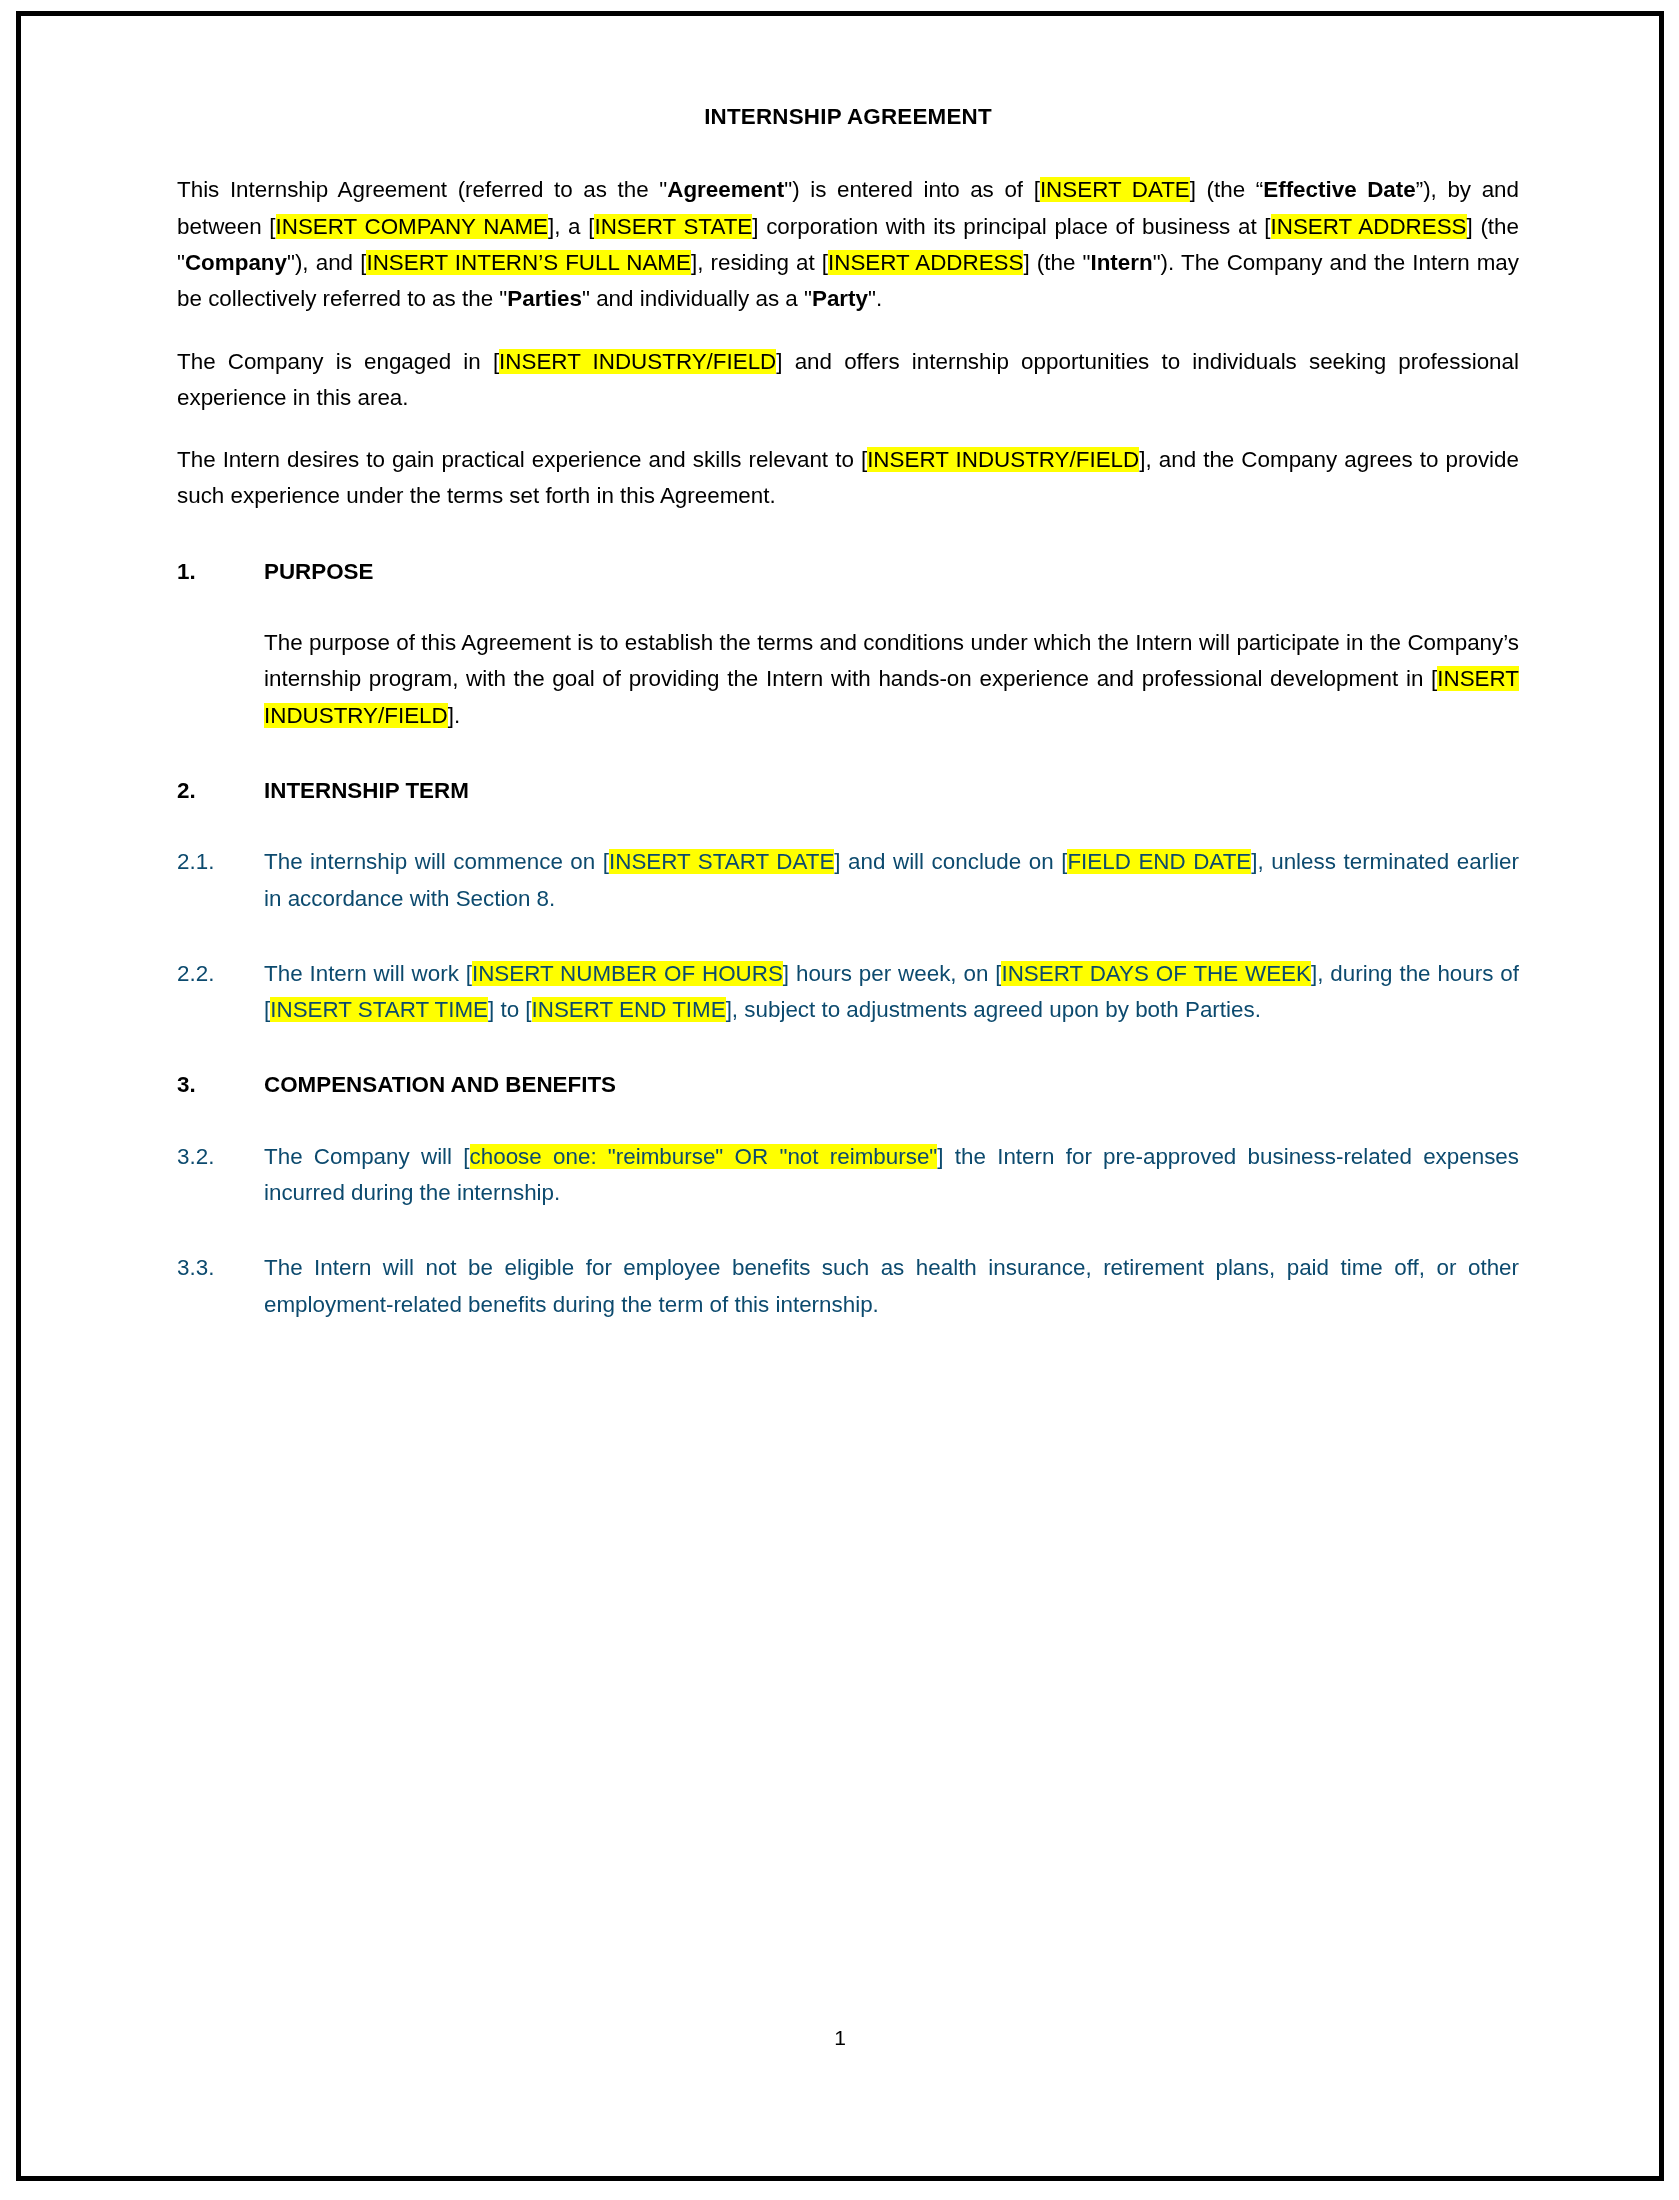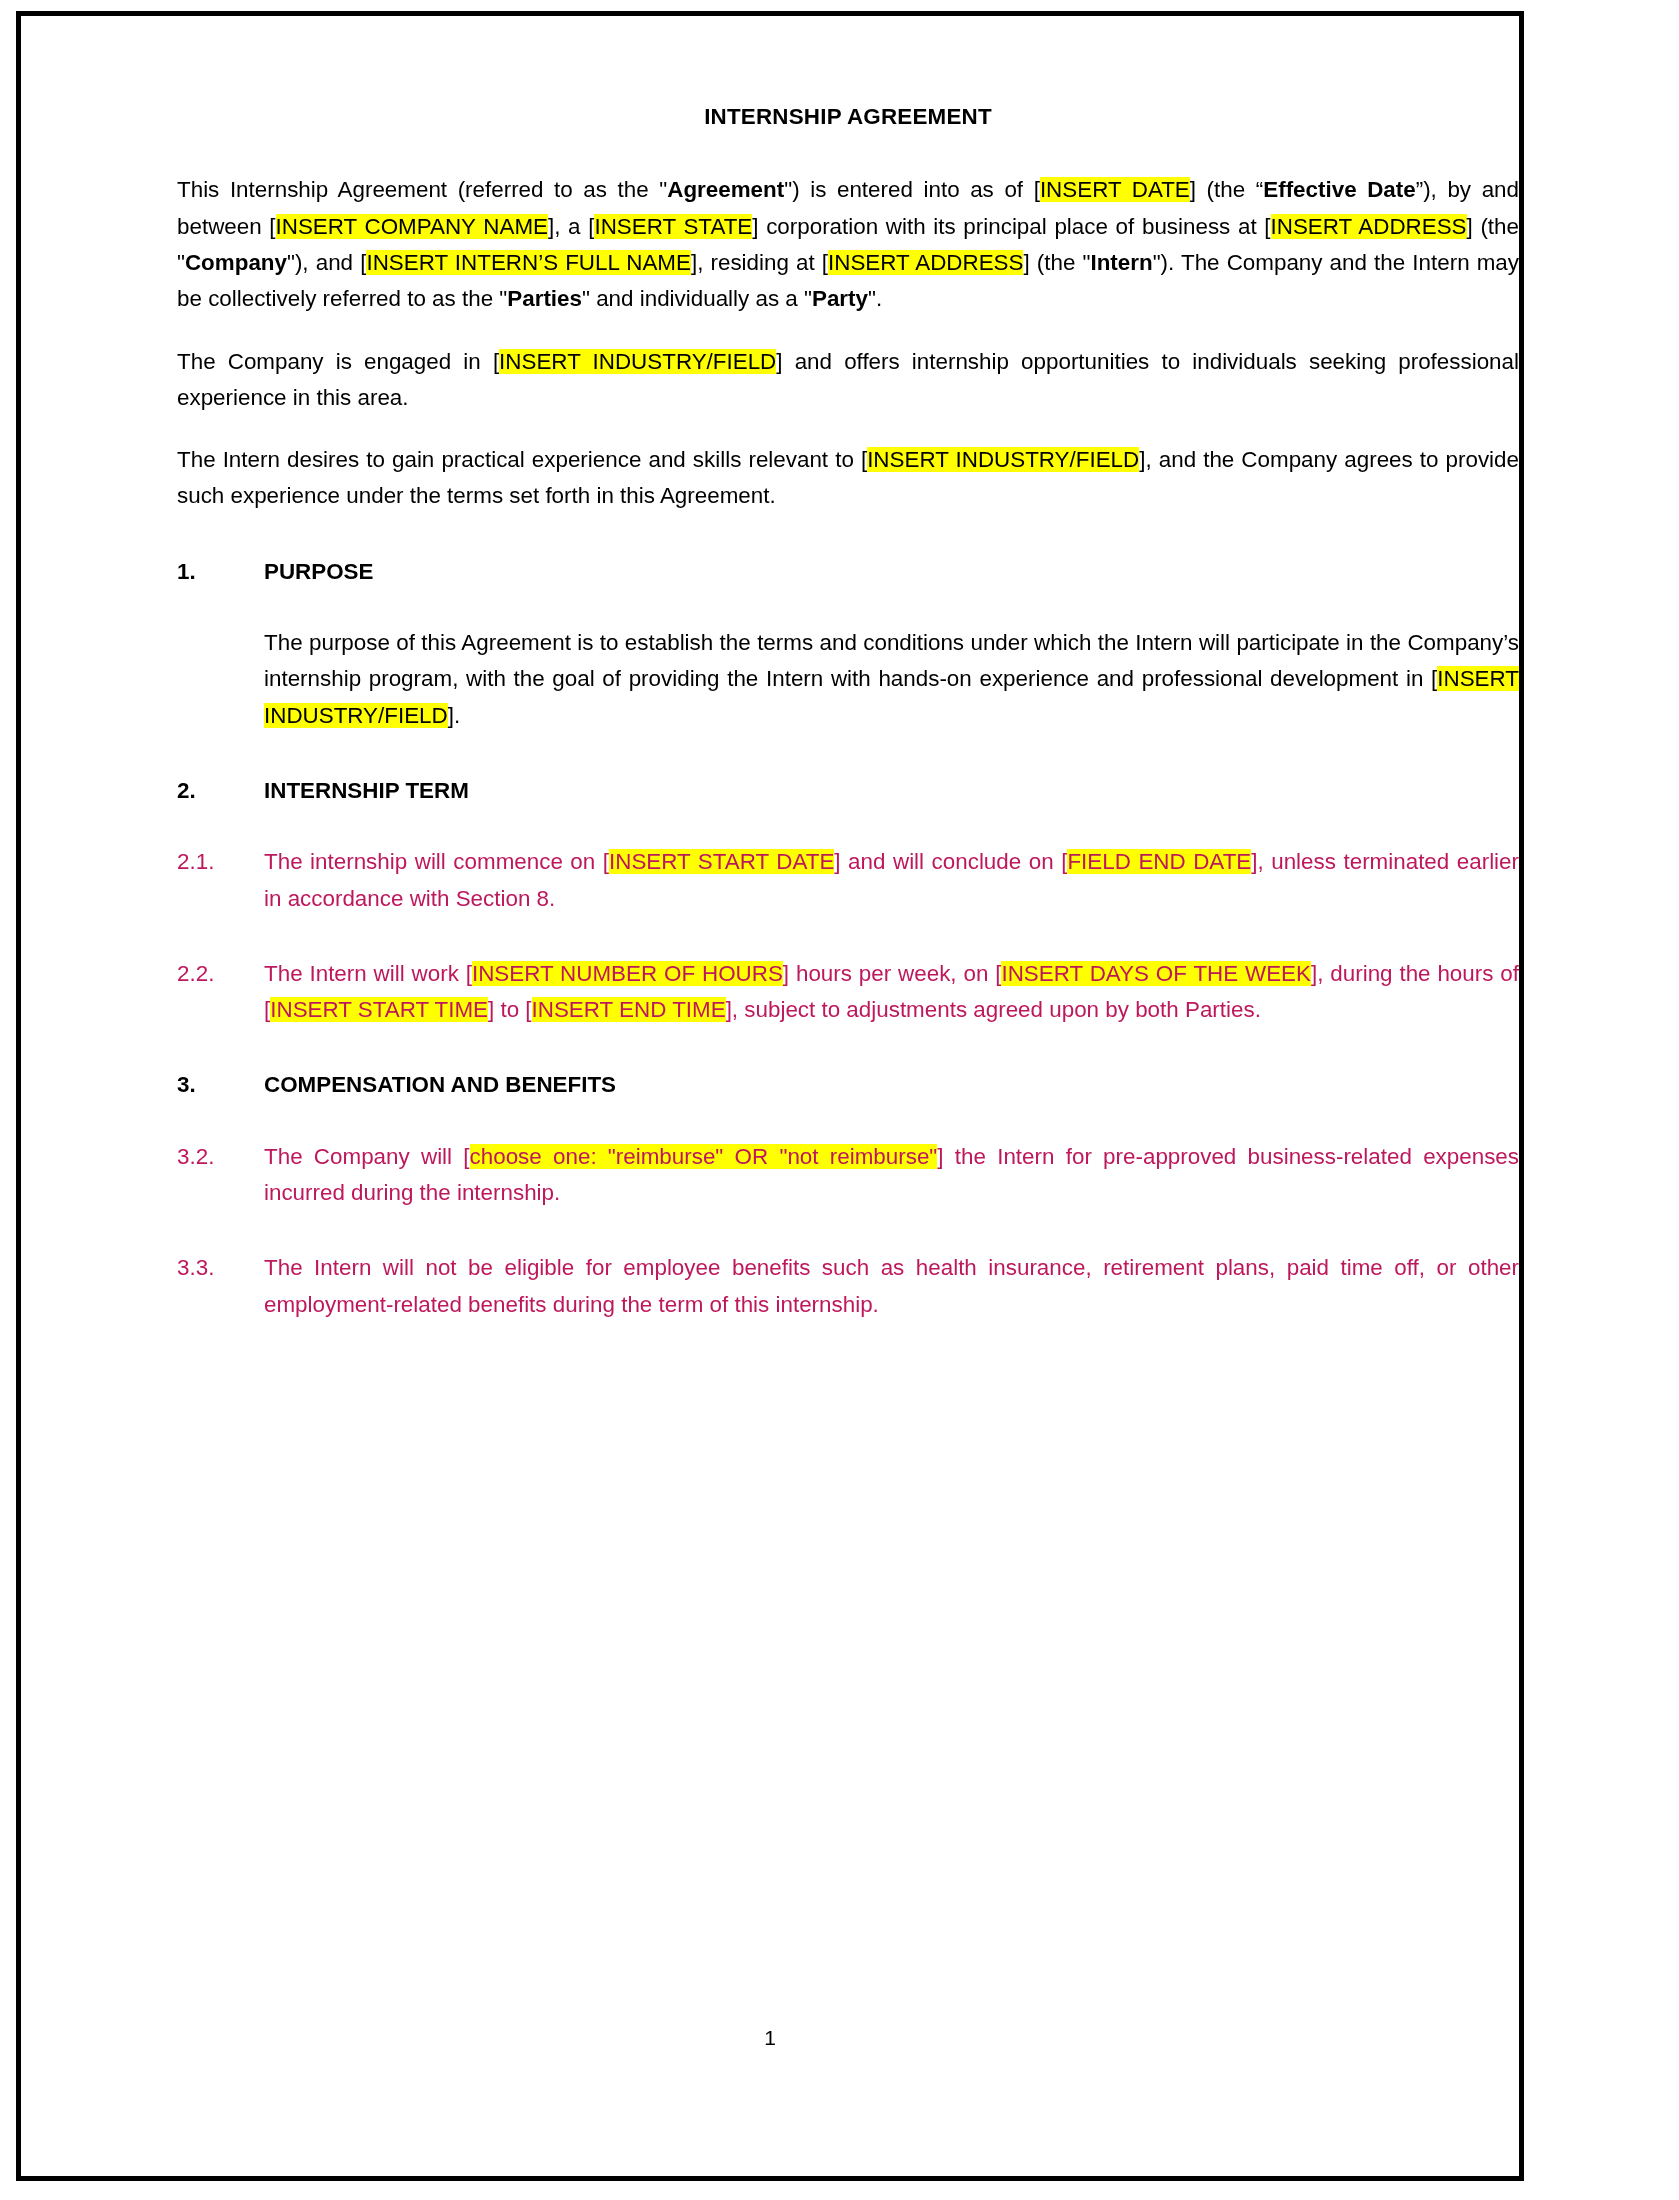--- a/index.html
+++ b/index.html
@@ -12,21 +12,21 @@
     height: 2201px;
     font-family: "Liberation Sans", sans-serif;
     -webkit-font-smoothing: antialiased;
   }
 
   
   .page-frame {
     position: absolute;
     left: 16px;
     top: 10.5px;
-    width: 1508px;
+    width: 1648px;
     height: 2170px;
     border: 5.3px solid #000000;
     background: #ffffff;
     box-sizing: border-box;
     overflow: hidden;
   }
 
   .page-body {
     position: absolute;
     left: 156px;            
@@ -84,21 +84,21 @@
     text-align: justify;
     color: #000;
   }
 
   
   .clause {
     display: flex;
     margin: 0 0 39px 0;
     font-size: 22.4px;
     line-height: 1.62;
-    color: #be185d;
+    color: #0c4a6e;
   }
   .clause .num { width: 87px; flex: 0 0 87px; }
   .clause .txt {
     flex: 1 1 auto;
     text-align: justify;
     text-justify: inter-word;
   }
   .clause .txt.nojust { text-align: left; }
 
   

